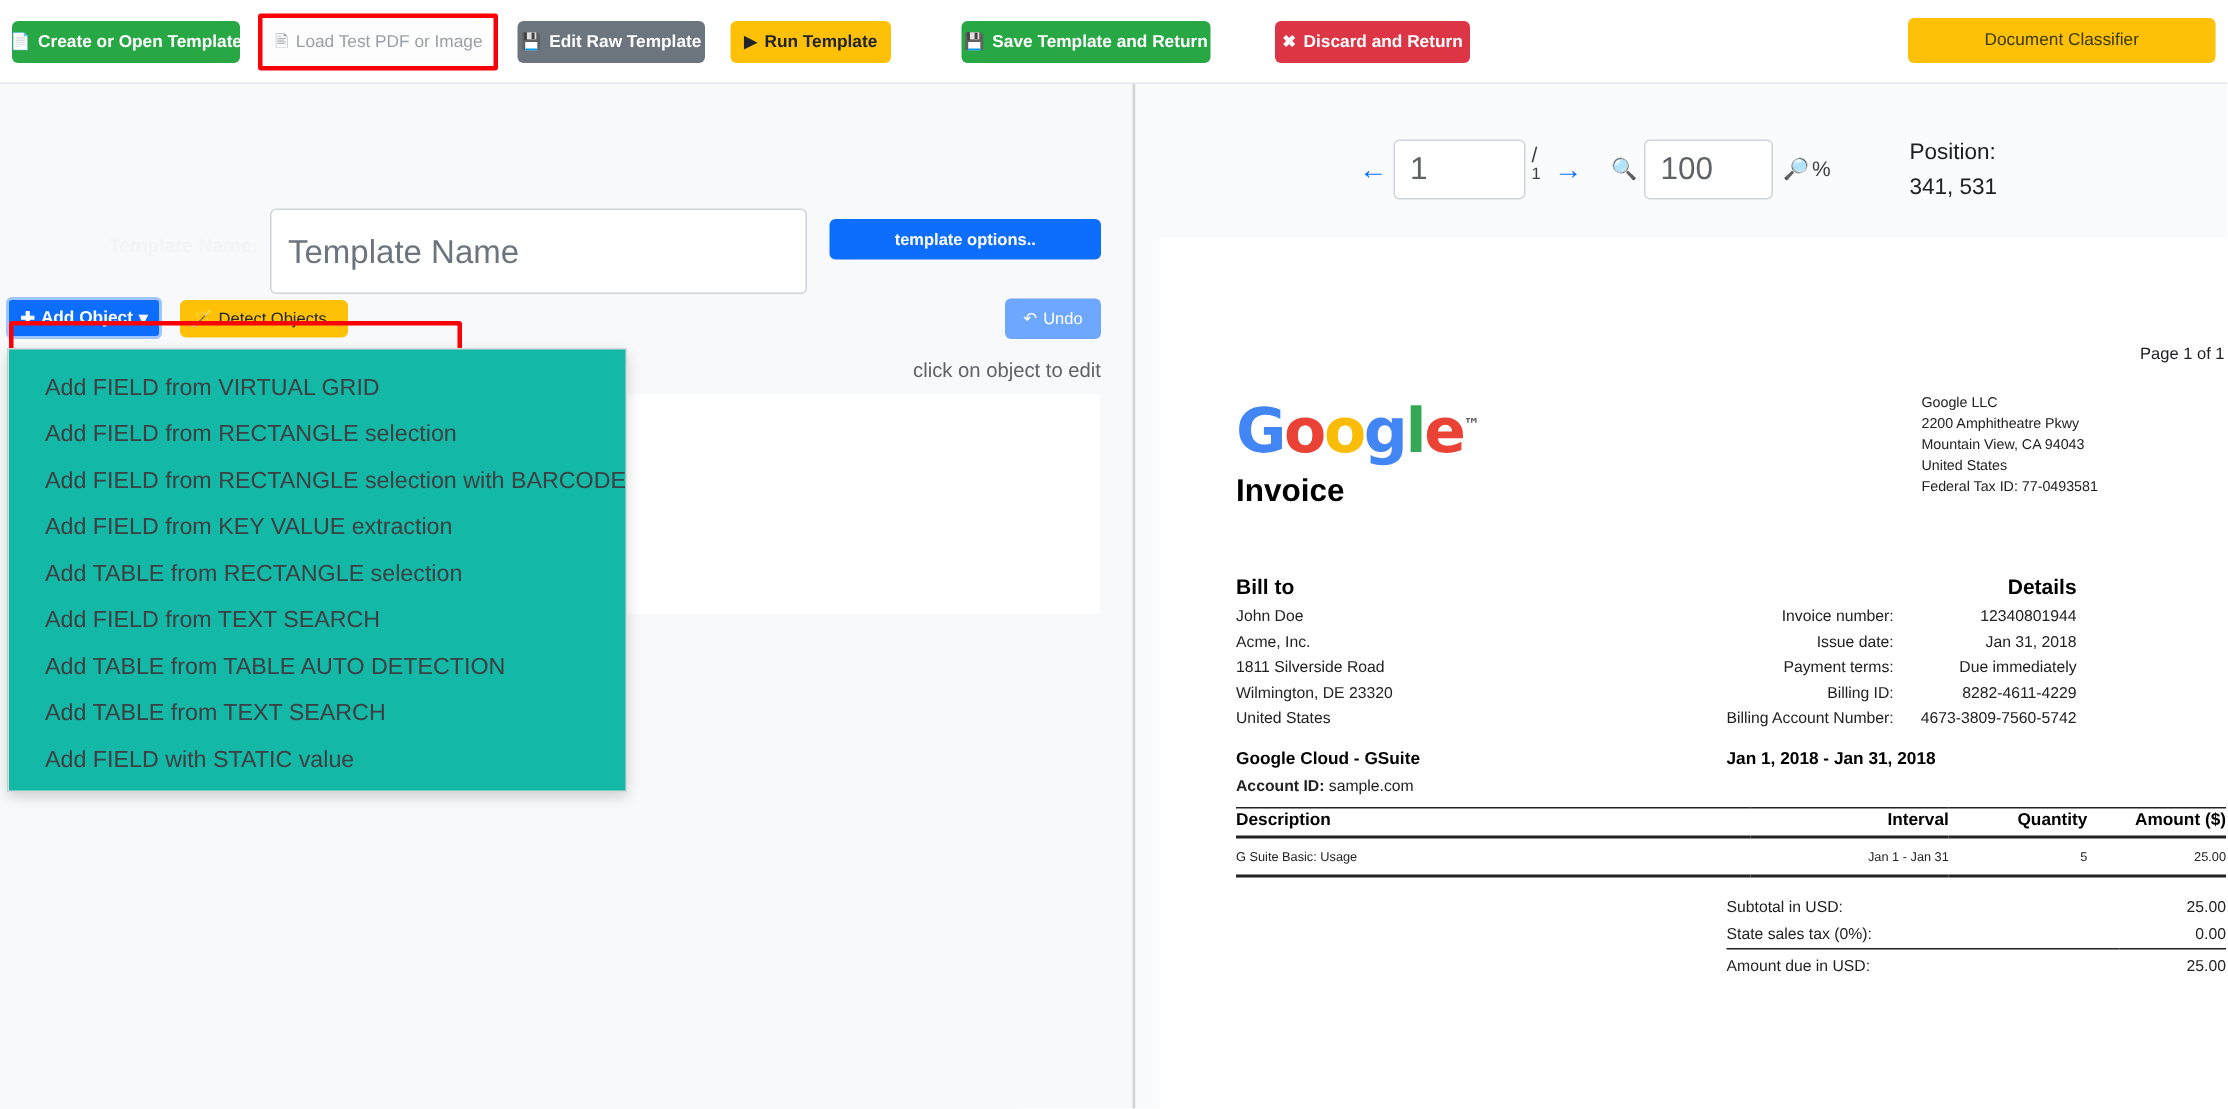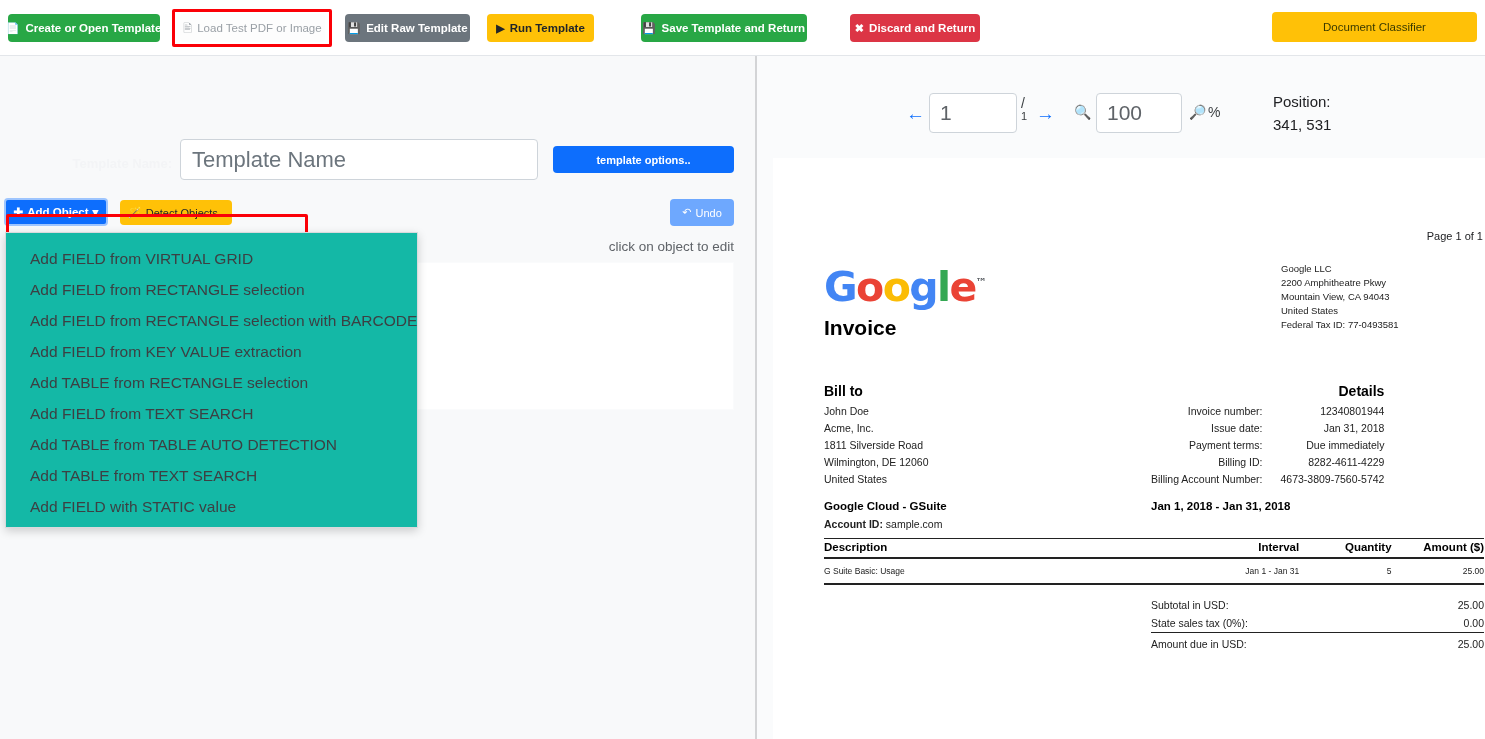--- a/index.html
+++ b/index.html
@@ -50,21 +50,21 @@
   
   .left-panel {
     position: absolute; left: 0; top: 56px; width: 756px; height: 683px;
     background: #f8f9fa;
   }
   .tpl-label {
     position: absolute; left: 42px; top: 100px; width: 130px;
     font-size: 13px; font-weight: bold; color: #f3f4f6; text-align: right;
   }
   .tpl-input {
-    position: absolute; left: 180px; top: 83px; width: 358px; height: 41px;
+    position: absolute; left: 180px; top: 83px; width: 358px; height: 57px;
     border: 1px solid #ced4da; border-radius: 4px;
     font-size: 22px; color: #5f6368; padding: 0 11px;
     font-family: "Liberation Sans", sans-serif; background: #fff;
   }
   .tpl-input::placeholder { color: #6c757d; opacity: 1; }
   #b-tplopts {
     position: absolute; left: 553px; top: 90px; width: 181px; height: 27px;
     background: #0d6efd; color: #fff; border: none; border-radius: 4px;
     font-size: 11px; font-weight: bold; cursor: pointer;
     font-family: "Liberation Sans", sans-serif;
@@ -320,21 +320,21 @@
         <div>Mountain View, CA 94043</div>
         <div>United States</div>
         <div>Federal Tax ID: 77-0493581</div>
       </div>
 
       <div class="bill-to">
         <div class="sec-h">Bill to</div>
         <div>John Doe</div>
         <div>Acme, Inc.</div>
         <div>1811 Silverside Road</div>
-        <div>Wilmington, DE 12060</div>
+        <div>Wilmington, DE 23320</div>
         <div>United States</div>
       </div>
 
       <div class="details">
         <div class="sec-h">Details</div>
         <table>
             <tbody>
           <tr>
             <td class="k">Invoice number:</td>
             <td>12340801944</td>

